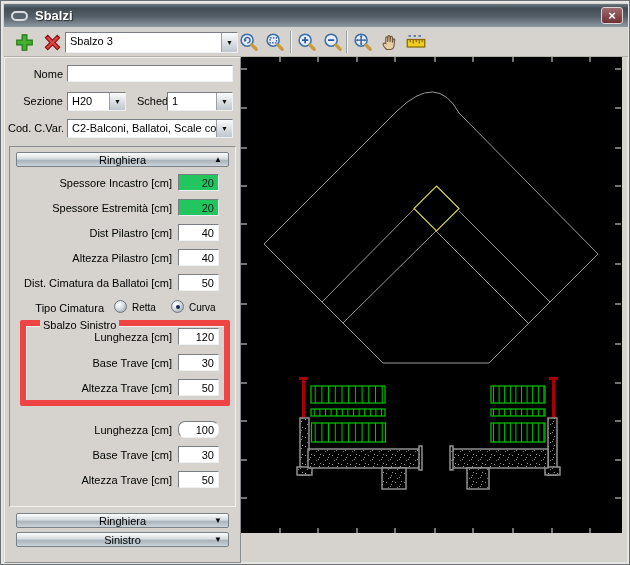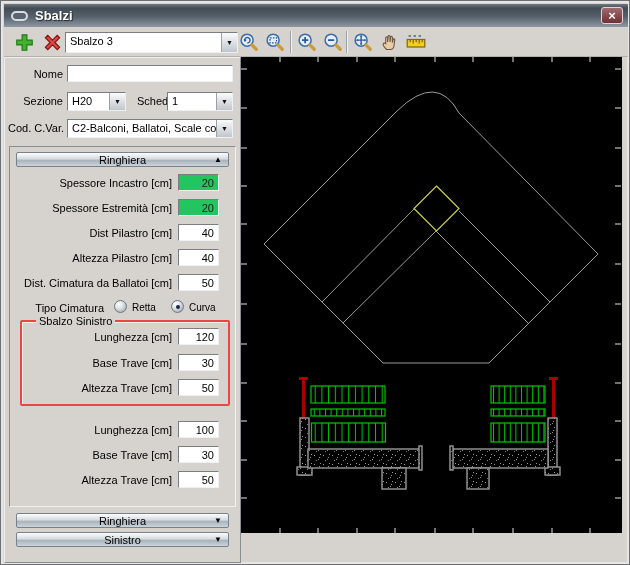--- a/index.html
+++ b/index.html
@@ -31,21 +31,21 @@
   .txt-input { position:absolute; height:17px; font-size:11px; padding:0 3px; background:#fff;
     border:1px solid; border-color:#7a7e83 #eef0f2 #eef0f2 #7a7e83; font-family:"Liberation Sans",sans-serif; }
   .num-field { position:absolute; width:41px; height:17px; font-size:11px; text-align:right; padding:0 4px 0 0; background:#fff;
     border:1px solid; border-color:#7a7e83 #eef0f2 #eef0f2 #7a7e83; font-family:"Liberation Sans",sans-serif; }
   .num-field.disabled { background:#22c55e; color:#1a1a1a; }
   .sunken-panel { position:absolute; left:4px; top:88px; width:227px; height:361px; border:1px solid; border-color:#8a8e92 #f2f1ee #f2f1ee #8a8e92; }
   .section-btn { position:absolute; height:15px; border:1px solid #78828a; border-radius:2px; font-size:11px; color:#000;
     background:linear-gradient(180deg,#fdfdfd 0%,#d6dce0 45%,#aab4bc 58%,#ccd4da 100%);
     display:flex; align-items:center; justify-content:center; }
   .section-btn .arr { position:absolute; right:6px; font-size:8px; line-height:1; }
-  .groupbox { position:absolute; border:2px solid #ef4444; border-radius:2px; box-shadow:1px 1px 0 #f4f3f0 inset; }
+  .groupbox { position:absolute; border:6px solid #ef4444; border-radius:2px; box-shadow:1px 1px 0 #f4f3f0 inset; }
   .gb-title { position:absolute; top:-7px; left:14px; background:#d6d3ce; padding:0 3px; font-size:11px; white-space:nowrap; }
   .radio { position:absolute; width:13px; height:13px; border-radius:50%; border:1px solid #6e7880;
     background:radial-gradient(circle at 35% 30%, #ffffff 0%, #dde2e6 40%, #aeb8c0 75%, #8c969e 100%); }
   .radio.checked::after { content:""; position:absolute; left:3.5px; top:3.5px; width:4px; height:4px; border-radius:50%; background:#18264e; }
   .radio-lbl { position:absolute; font-size:10px; white-space:nowrap;text-align:right; }
 
   
   .canvas { position:absolute; left:240px; top:56px; width:381px; height:476px; background:#000; }
   .statusbar { position:absolute; left:240px; top:532px; width:387px; height:30px; background:#d6d3ce; }
   .status-box { position:absolute; top:4px; height:21px; background:#d6d3ce; border:1px solid; border-color:#808488 #f4f3f0 #f4f3f0 #808488;
@@ -189,21 +189,21 @@
       <span class="gb-title">Sbalzo Sinistro</span>
     </div>
     <span class="lbl" style="left:10px; top:273px; width:157px">Lunghezza [cm]</span>
     <input class="num-field" style="left: 173px; top: 270px;" value="120">
     <span class="lbl" style="left:10px; top:299px; width:157px">Base Trave [cm]</span>
     <input class="num-field" style="left: 173px; top: 296px;" value="30">
     <span class="lbl" style="left:10px; top:324px; width:157px">Altezza Trave [cm]</span>
     <input class="num-field" style="left: 173px; top: 321px;" value="50">
 
     <span class="lbl" style="left:10px; top:366px; width:157px">Lunghezza [cm]</span>
-    <input class="num-field" style="left: 173px; top: 363px;" value="100">
+    <input class="num-field" style="left: 173px; top: 363px; border-radius: 7px;" value="100">
     <span class="lbl" style="left:10px; top:391px; width:157px">Base Trave [cm]</span>
     <input class="num-field" style="left: 173px; top: 388px;" value="30">
     <span class="lbl" style="left:10px; top:416px; width:157px">Altezza Trave [cm]</span>
     <input class="num-field" style="left: 173px; top: 413px;" value="50">
 
     <div class="section-btn" style="left:11px; top:455px; width:213px">
       <span>Ringhiera</span>
       <span class="arr">▼</span>
     </div>
     <div class="section-btn" style="left:11px; top:474px; width:213px">

